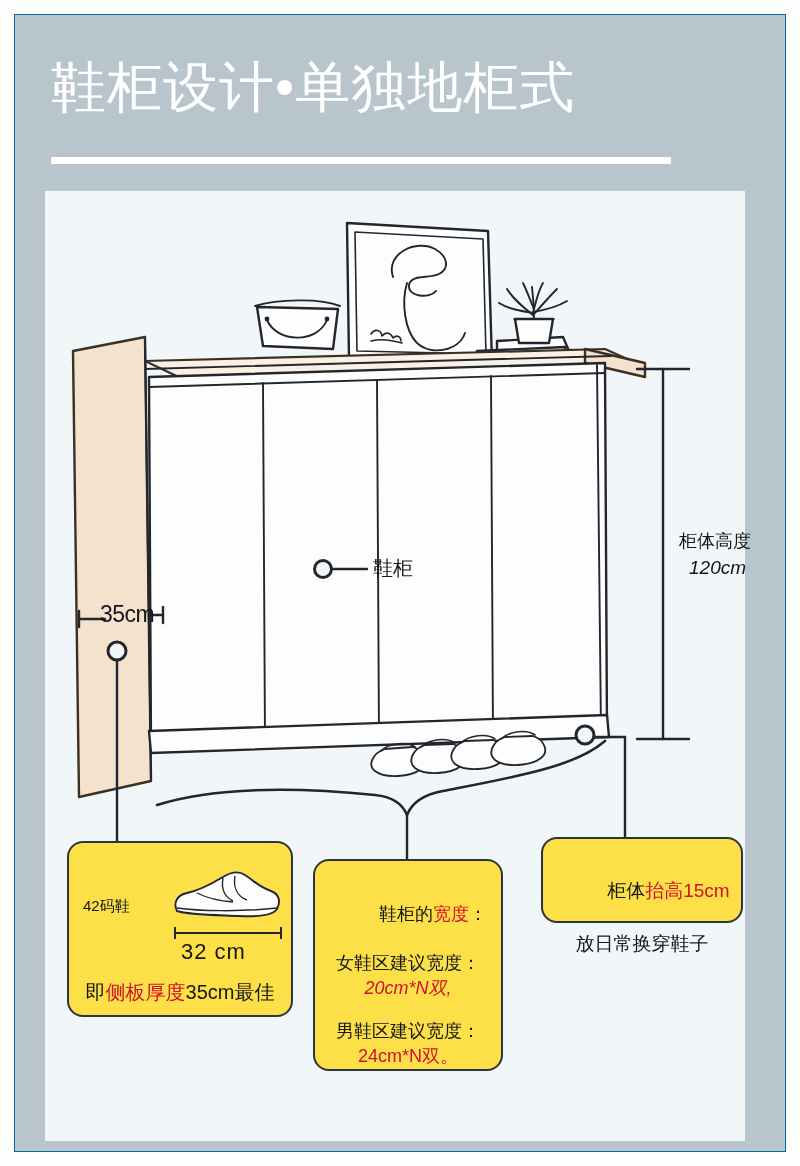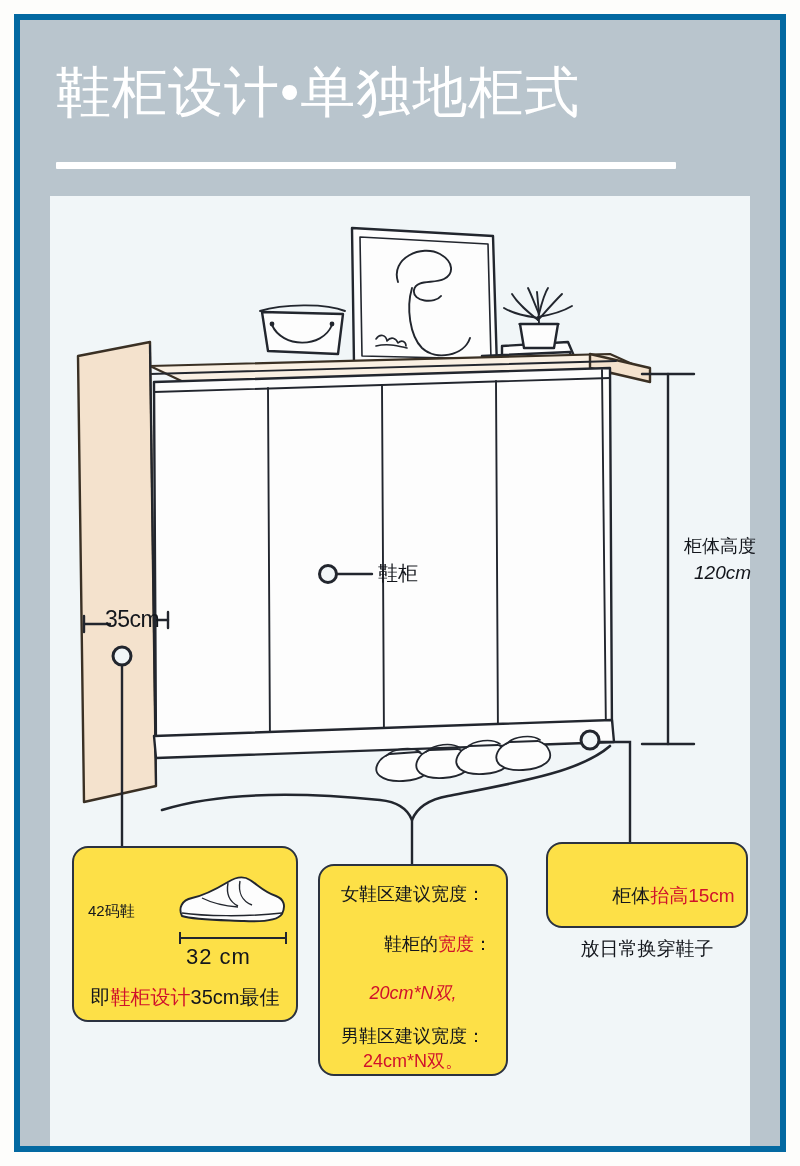--- a/index.html
+++ b/index.html
@@ -12,21 +12,21 @@
     position: relative;
     width: 800px; height: 1166px;
     background: #fdfdfb;
     overflow: hidden;
   }
   
   #frame {
     position: absolute;
     left: 14px; top: 14px;
     width: 772px; height: 1138px;
-    border: 6px solid #0369a1;
+    border: 1px solid #0369a1;
     background: #b9c5cd;
   }
   
   #header {
     position: absolute;
     left: 0; top: 0;
     width: 100%; height: 172px;
     background: #b9c5cd;
   }
   #title {
@@ -229,29 +229,29 @@
         </svg>
 
         <svg width="120" height="16" style="position:absolute; left:100px; top:82px;">
           <path d="M6,8 L112,8" stroke="#22262e" stroke-width="2" fill="none"></path>
           <path d="M6,2 L6,14" stroke="#22262e" stroke-width="2" fill="none"></path>
           <path d="M112,2 L112,14" stroke="#22262e" stroke-width="2" fill="none"></path>
         </svg>
         <div class="lbl nosel" style="left:112px; top:96px; font-size:22px; letter-spacing:1px;">32 cm</div>
 
         <div style="position:absolute; left:0; top:136px; width:100%; font-size:20px;">
-          <span class="dark">即</span><span class="red">鞋柜设计</span><span class="dark">35cm最佳</span>
+          <span class="dark">即</span><span class="red">侧板厚度</span><span class="dark">35cm最佳</span>
         </div>
       </div>
 
       <div class="callout" style="left:268px; top:668px; width:190px; height:212px; padding-top:16px;">
-        <div class="co-line dark" style="font-size:18px;">女鞋区建议宽度：</div>
         <div class="co-line" style="font-size:18px;">
           <span class="dark">鞋柜的</span><span class="red">宽度</span><span class="dark">：</span>
         </div>
+        <div class="co-line dark" style="font-size:18px;">女鞋区建议宽度：</div>
         <div class="co-line red" style="font-size:18px;font-style:italic;">20cm*N双,</div>
         <div class="co-line" style="font-size:18px; height:18px;">&nbsp;</div>
         <div class="co-line dark" style="font-size:18px;">男鞋区建议宽度：</div>
         <div class="co-line red" style="font-size:18px;">24cm*N双。</div>
       </div>
 
       <div class="callout" style="left:496px; top:646px; width:202px; height:86px; padding-top:13px;">
         <div class="co-line" style="font-size:19px;">
           <span class="dark">柜体</span><span class="red">抬高15cm</span>
         </div>

